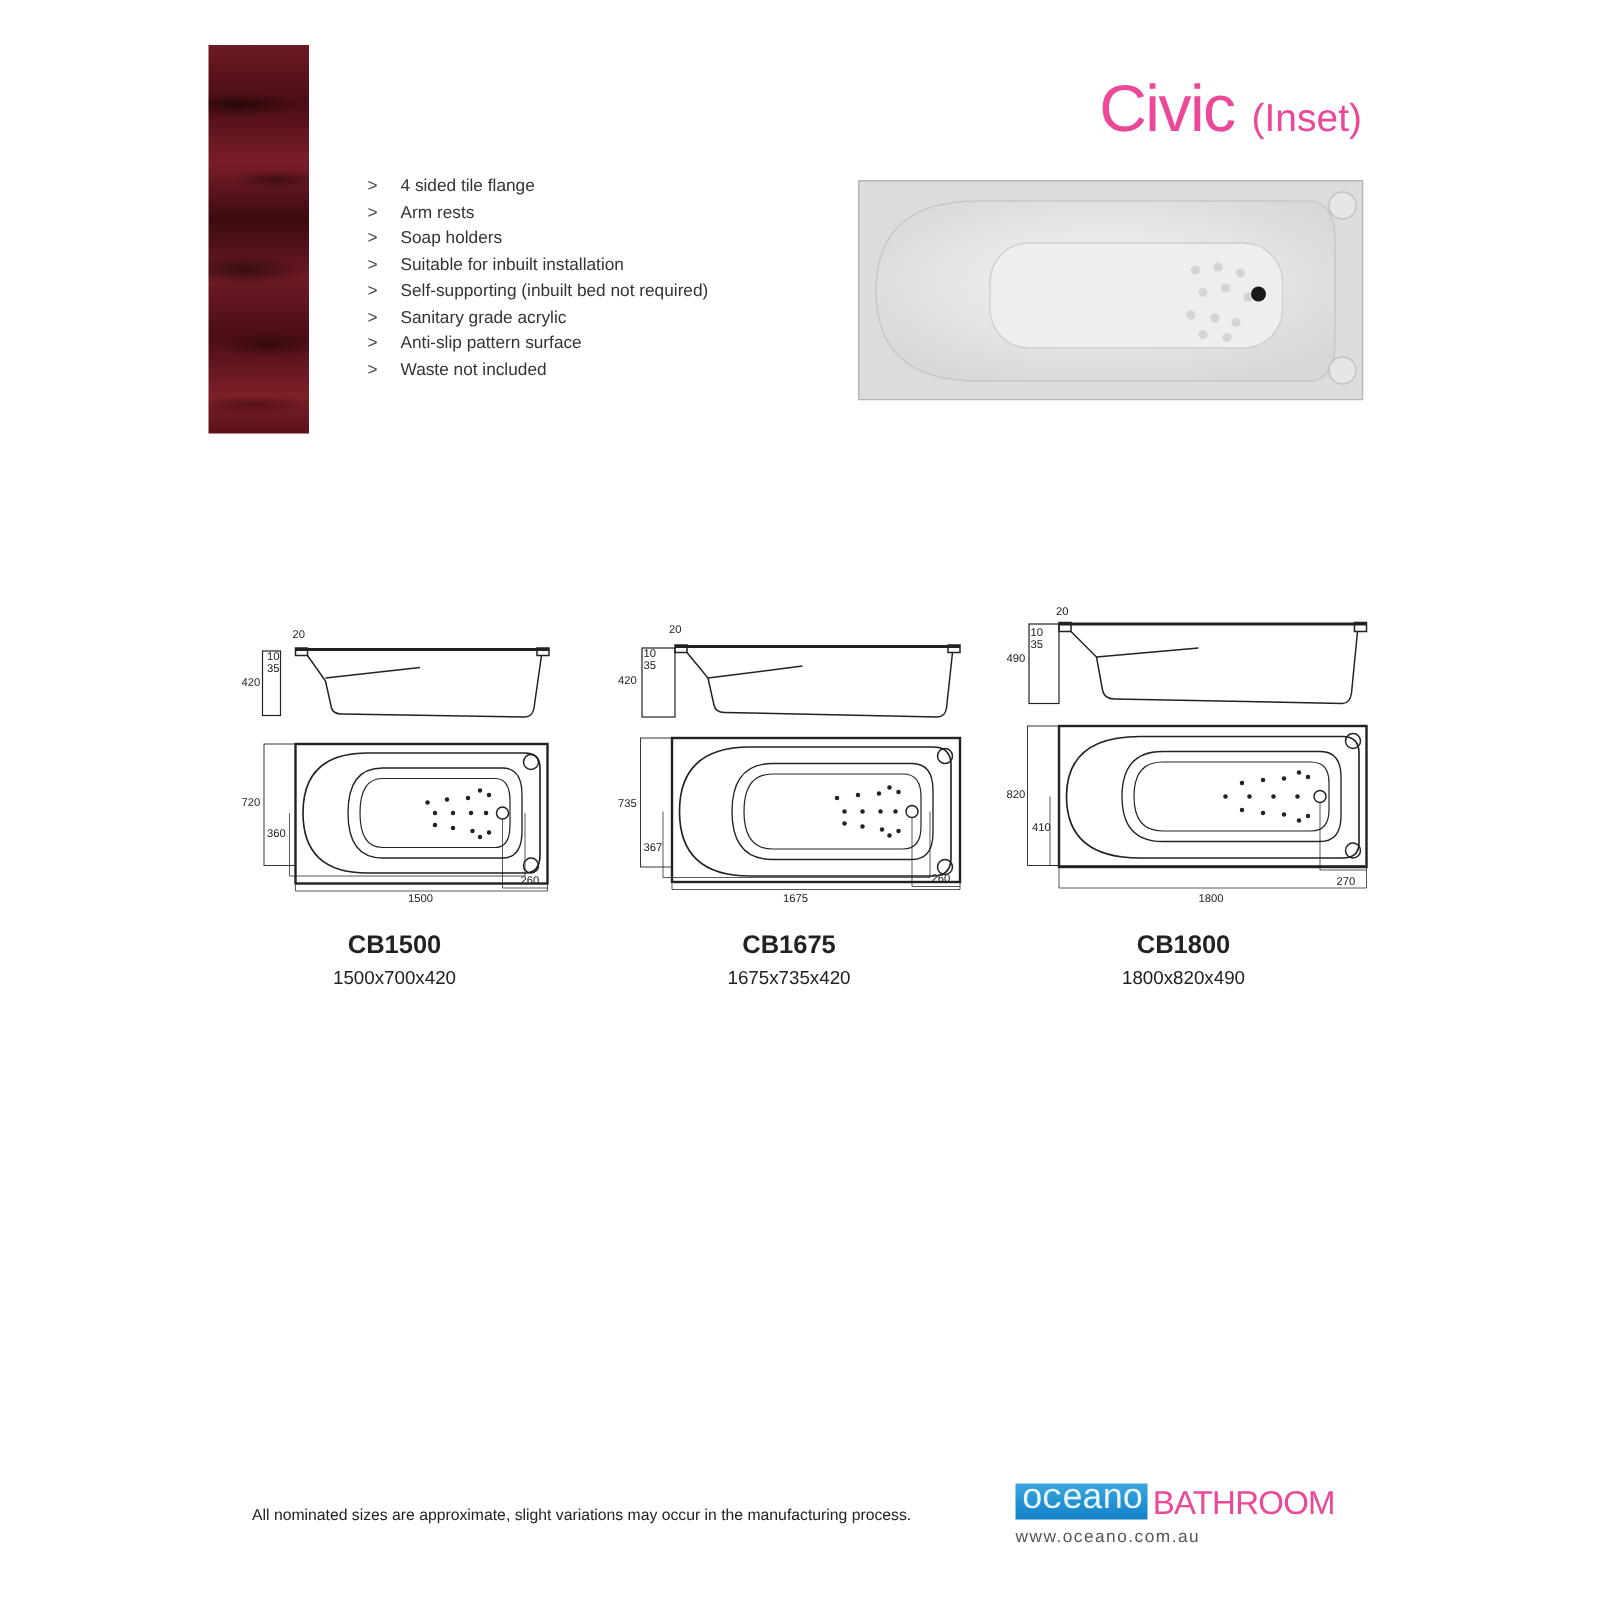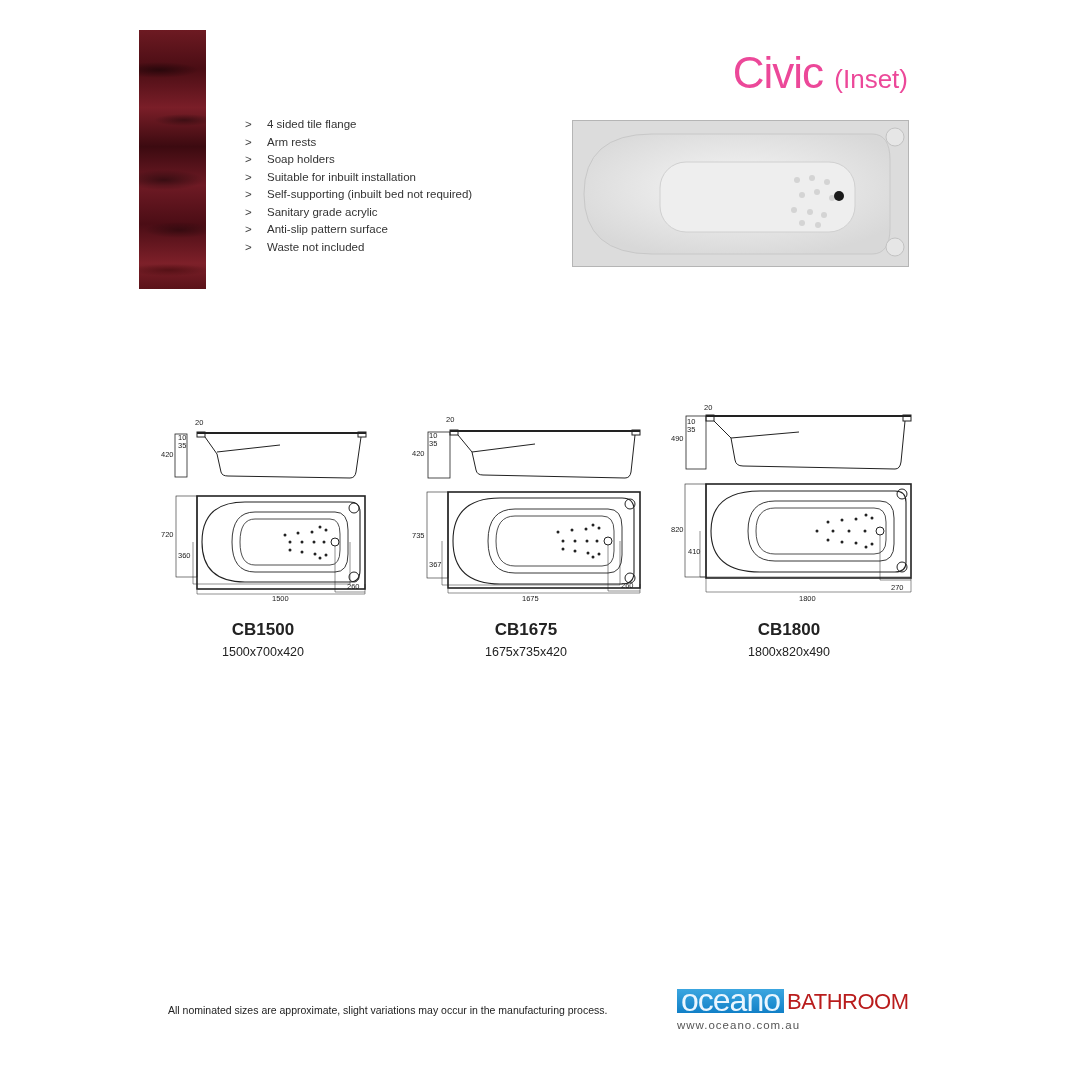--- a/index.html
+++ b/index.html
@@ -20,22 +20,22 @@
   .title { right:172px; top:48px; font-size:44px; font-weight:300; color:#ec4899; letter-spacing:-1px; white-space:nowrap; }
   .title .sub { font-size:26px; letter-spacing:0; }
   .photo { left:572px; top:120px; width:337px; height:147px; }
   .diagram { position:absolute; }
   .dim { font-size:7.5px; fill:#222; font-family:"Liberation Sans", sans-serif; }
   .model { position:absolute; text-align:center; width:200px; }
   .model .code { font-weight:bold; font-size:17px; color:#222; }
   .model .size { font-size:12.5px; color:#222; margin-top:5px; }
   .disclaimer { left:168px; top:1004px; font-size:10.5px; color:#222; }
   .logo { left:677px; top:989px; display:flex; align-items:stretch; height:24px; }
-  .logo .blue { background:linear-gradient(180deg,#3ba6e0,#1180c7); color:#eaf6ff; font-size:32px; padding:0 4px; line-height:22px; letter-spacing:-1px; font-weight:300; }
-  .logo .bath { color:#b91c1c; font-size:22px; line-height:26px; padding-left:3px; font-weight:300; letter-spacing:-0.5px; }
+  .logo .blue { background:linear-gradient(180deg,#3ba6e0,#1180c7); color:#eaf6ff; font-size:24px; padding:0 4px; line-height:22px; letter-spacing:-1px; font-weight:300;font-family:Liberation Mono, monospace; }
+  .logo .bath { color:#ec4899; font-size:22px; line-height:26px; padding-left:3px; font-weight:300; letter-spacing:-0.5px; }
   .url { left:677px; top:1019px; font-size:11.5px; font-weight:normal; color:#555; letter-spacing:1px; }
 </style>
 </head>
 <body>
 
 <div class="abs swatch"></div>
 
 <ul class="abs features">
   <li>
       <span class="chev">&gt;</span>

